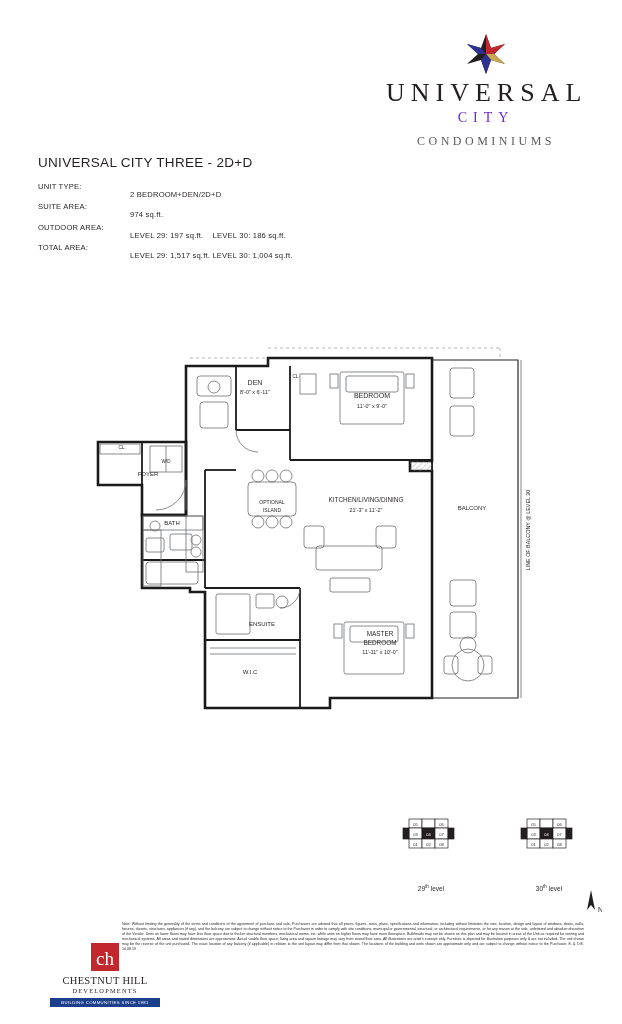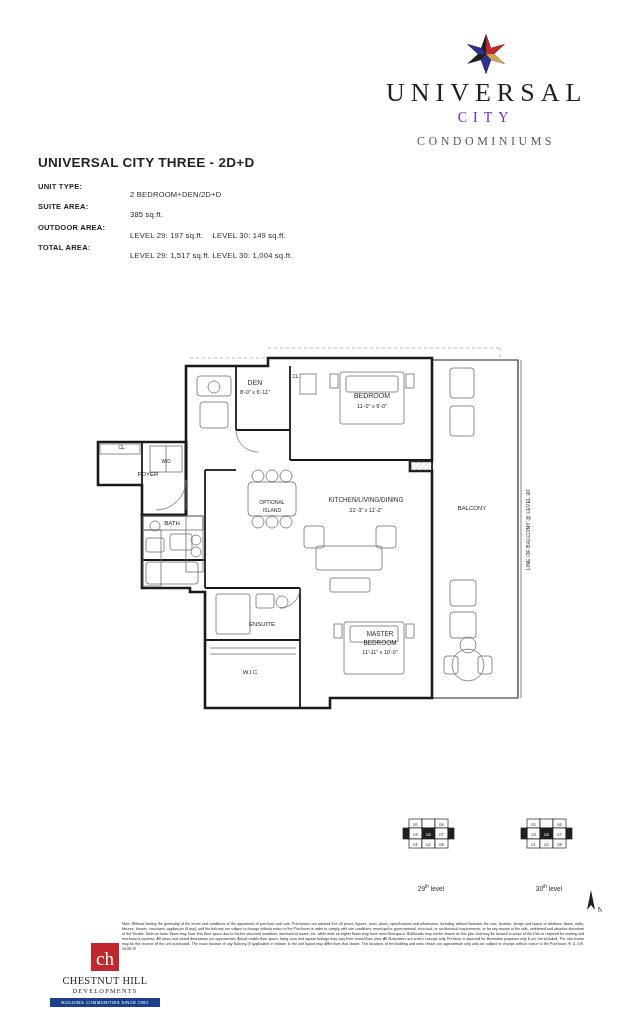--- a/index.html
+++ b/index.html
@@ -51,35 +51,35 @@
     color: #5a5a5a;
     margin-top: 8px;
   }
 
   
   #title {
     position: absolute;
     left: 38px;
     top: 155px;
     font-size: 13.5px;
-    font-weight: bold;
+    font-weight: normal;
     letter-spacing: 0.3px;
   }
   #spec-table {
     position: absolute;
     left: 38px;
     top: 181px;
     font-size: 7.6px;
     line-height: 12.4px;
     letter-spacing: 0.2px;
   }
   #spec-table .row { display: flex; }
   #spec-table .lbl {
     width: 92px;
-    font-weight: bold;
+    font-weight: normal;
     text-transform: uppercase;
   }
   #spec-table .val { white-space: pre; margin-top: 8px; }
 
   
   #floorplan {
     position: absolute;
     left: 0;
     top: 330;
   }
@@ -176,25 +176,25 @@
 
 <div id="title">UNIVERSAL CITY THREE - 2D+D</div>
 
 <div id="spec-table">
   <div class="row">
     <div class="lbl">UNIT TYPE:</div>
     <div class="val">2 BEDROOM+DEN/2D+D</div>
   </div>
   <div class="row">
     <div class="lbl">SUITE AREA:</div>
-    <div class="val">385 sq.ft.</div>
+    <div class="val">974 sq.ft.</div>
   </div>
   <div class="row">
     <div class="lbl">OUTDOOR AREA:</div>
-    <div class="val">LEVEL 29: 197 sq.ft.    LEVEL 30: 149 sq.ft.</div>
+    <div class="val">LEVEL 29: 197 sq.ft.    LEVEL 30: 186 sq.ft.</div>
   </div>
   <div class="row">
     <div class="lbl">TOTAL AREA:</div>
     <div class="val">LEVEL 29: 1,517 sq.ft. LEVEL 30: 1,004 sq.ft.</div>
   </div>
 </div>
 
 <div id="floorplan" style="left:0; top:330px; position:absolute;">
 <svg id="plan-svg" width="622" height="480" viewBox="0 0 622 480">
 

